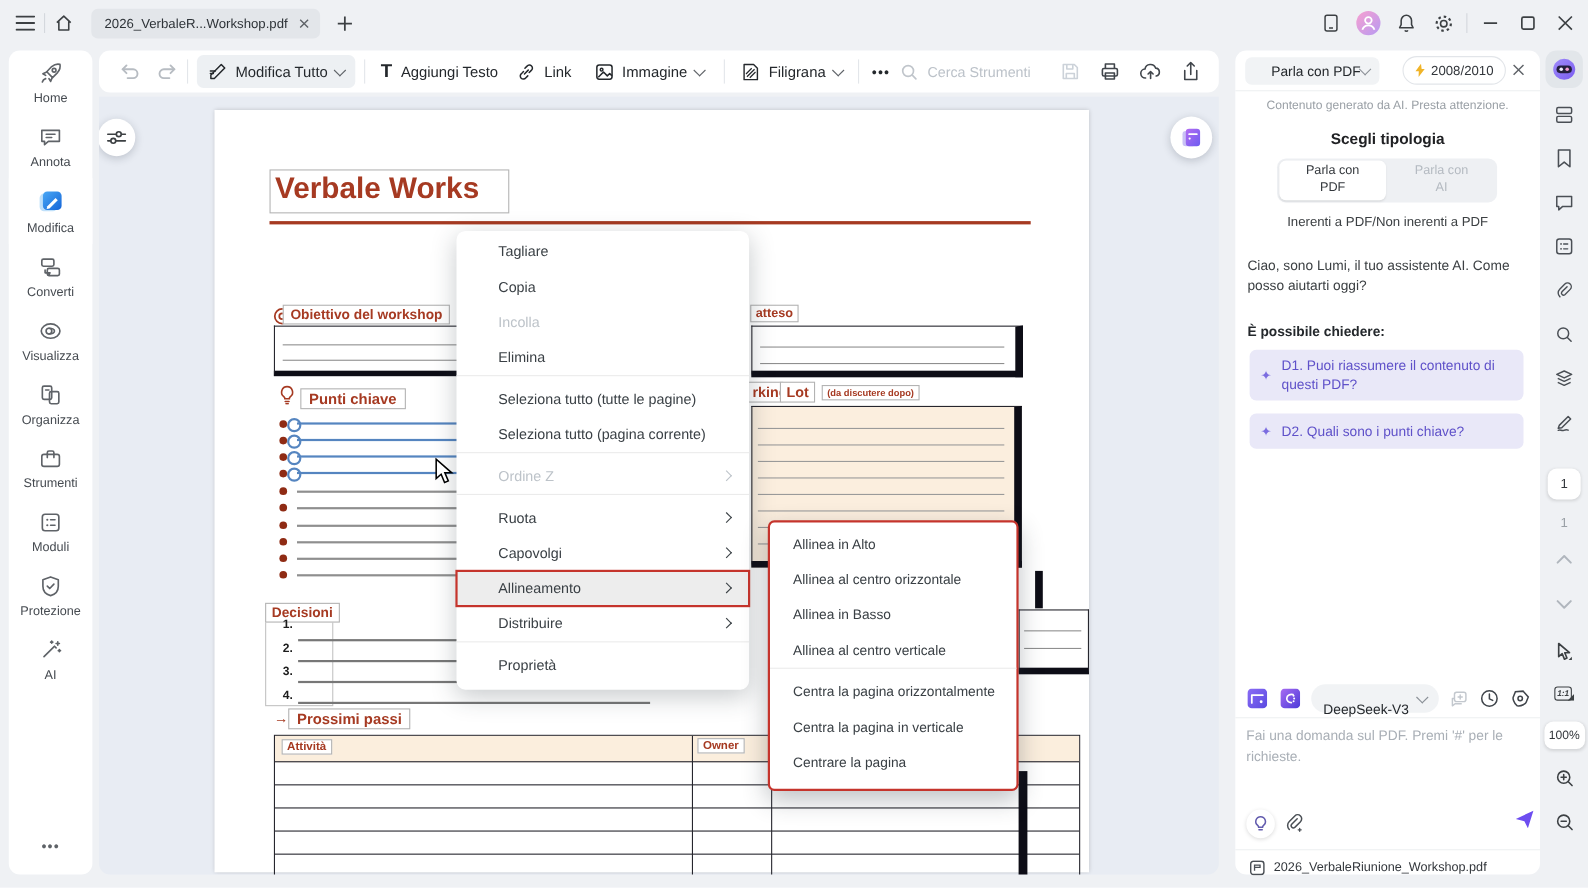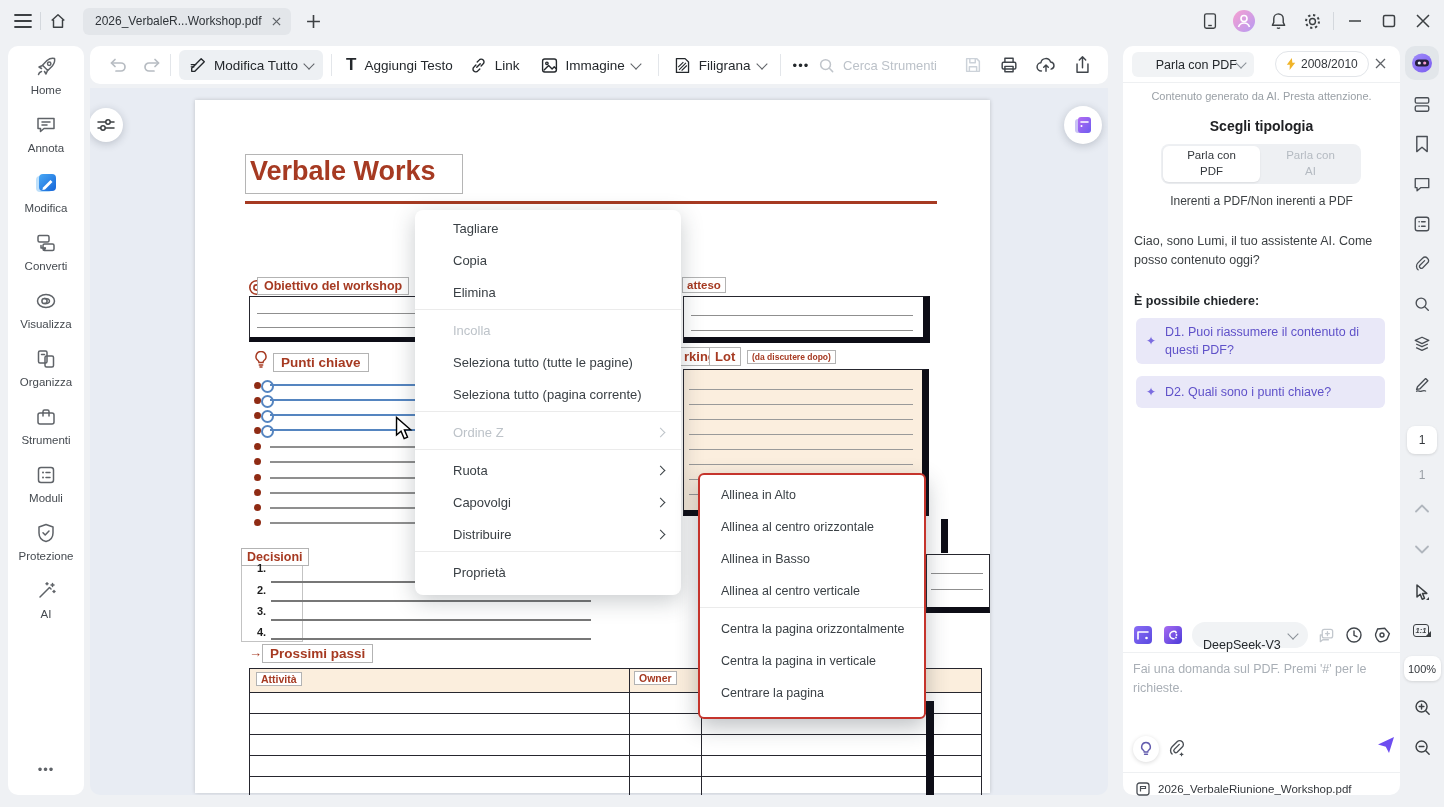--- a/index.html
+++ b/index.html
@@ -468,27 +468,28 @@
           <path d="M9 8h7" stroke="#fff" stroke-width="1.6" stroke-linecap="round"></path>
           <circle cx="9.5" cy="12" r="1" fill="#fff"></circle>
         </svg>
     </div>
   </div>
 
   <div class="cmenu">
 
   <div class="citem"><span>Tagliare</span></div>
       <div class="citem"><span>Copia</span></div>
+      <div class="citem disabled"><span>Incolla</span></div>
       <div class="citem sep_after"><span>Elimina</span></div>
-      <div class="citem disabled"><span>Incolla</span></div>
       <div class="citem"><span>Seleziona tutto (tutte le pagine)</span></div>
       <div class="citem sep_after"><span>Seleziona tutto (pagina corrente)</span></div>
       <div class="citem disabled sep_after has-sub"><span>Ordine Z</span></div>
       <div class="citem has-sub"><span>Ruota</span></div>
       <div class="citem has-sub"><span>Capovolgi</span></div>
+      <div class="citem highlighted has-sub"><span>Allineamento</span></div>
       <div class="citem sep_after has-sub"><span>Distribuire</span></div>
       <div class="citem"><span>Proprietà</span></div>
     </div>
 
   <div class="smenu">
 
       <div class="sitem"><span>Allinea in Alto</span></div>
       <div class="sitem"><span>Allinea al centro orizzontale</span></div>
       <div class="sitem"><span>Allinea in Basso</span></div>
       <div class="sitem sep_after"><span>Allinea al centro verticale</span></div>
@@ -526,21 +527,21 @@
         <span>Parla con</span>
           <span>PDF</span>
       </div>
       <div class="abs" style="left:101px;top:2px;width:97px;height:36px;display:flex;flex-direction:column;align-items:center;justify-content:center;font-size:11.5px;color:#b4bac1;line-height:1.35;">
         <span>Parla con</span>
           <span>AI</span>
       </div>
     </div>
     <div class="abs" style="left:0;top:148px;width:277px;text-align:center;font-size:12px;color:#3c4043;">Inerenti a PDF/Non inerenti a PDF</div>
 
-    <div class="abs" style="left:11px;top:186px;width:252px;font-size:12.5px;color:#3c4043;line-height:1.55;">Ciao, sono Lumi, il tuo assistente AI. Come posso contenuto oggi?</div>
+    <div class="abs" style="left:11px;top:186px;width:252px;font-size:12.5px;color:#3c4043;line-height:1.55;">Ciao, sono Lumi, il tuo assistente AI. Come posso aiutarti oggi?</div>
 
     <div class="abs" style="left:11px;top:248px;font-size:12.5px;font-weight:bold;color:#24282c;">È possibile chiedere:</div>
 
     <div class="chip" style="top:272px;height:46px;box-sizing:border-box;">
       <span class="spark">✦</span>
       <span class="txt">D1. Puoi riassumere il contenuto di questi PDF?</span>
     </div>
     <div class="chip" style="top:330px;height:32px;box-sizing:border-box;">
       <span class="spark">✦</span>
       <span class="txt">D2. Quali sono i punti chiave?</span>

